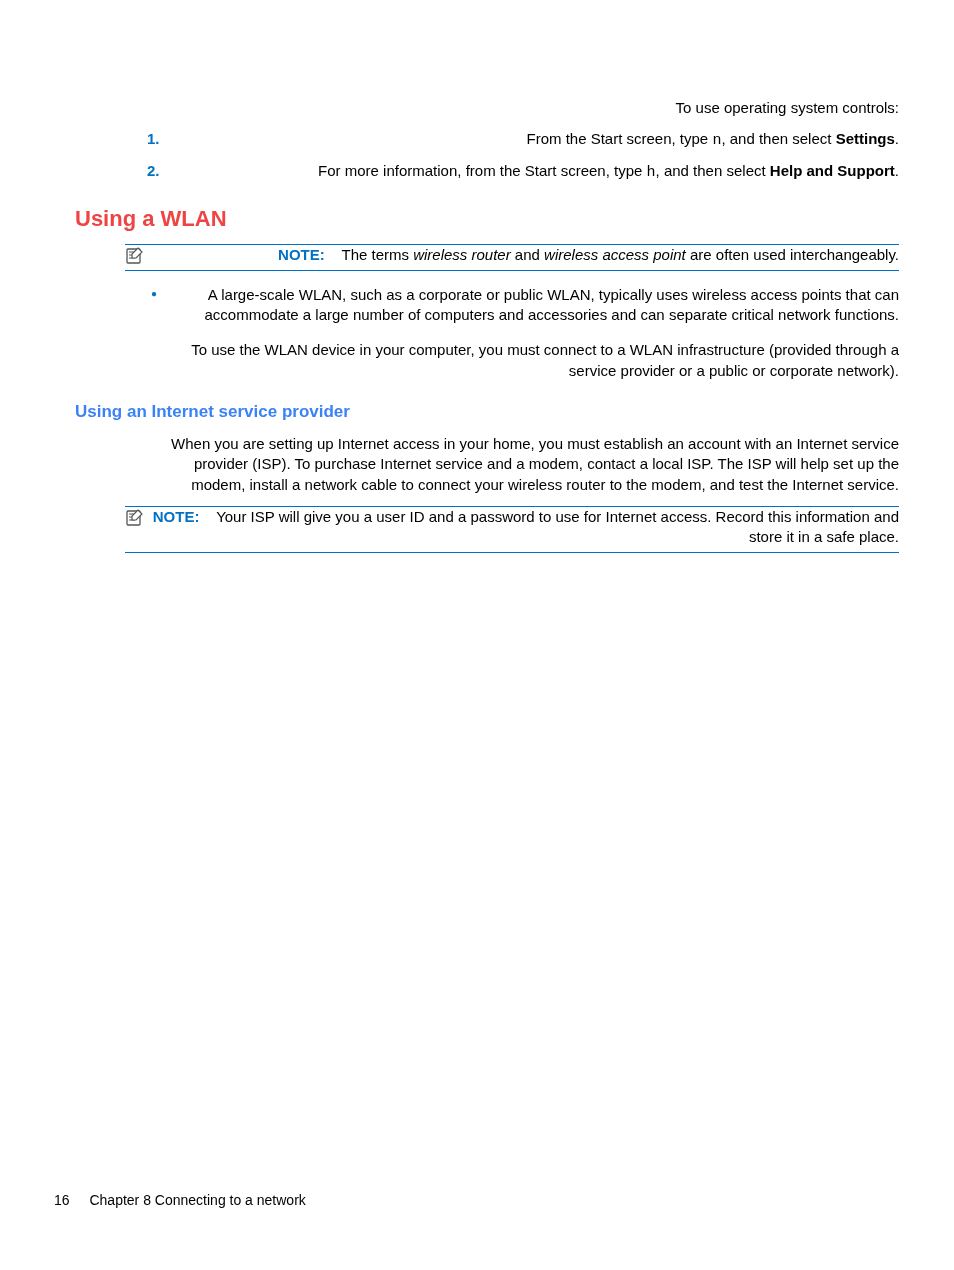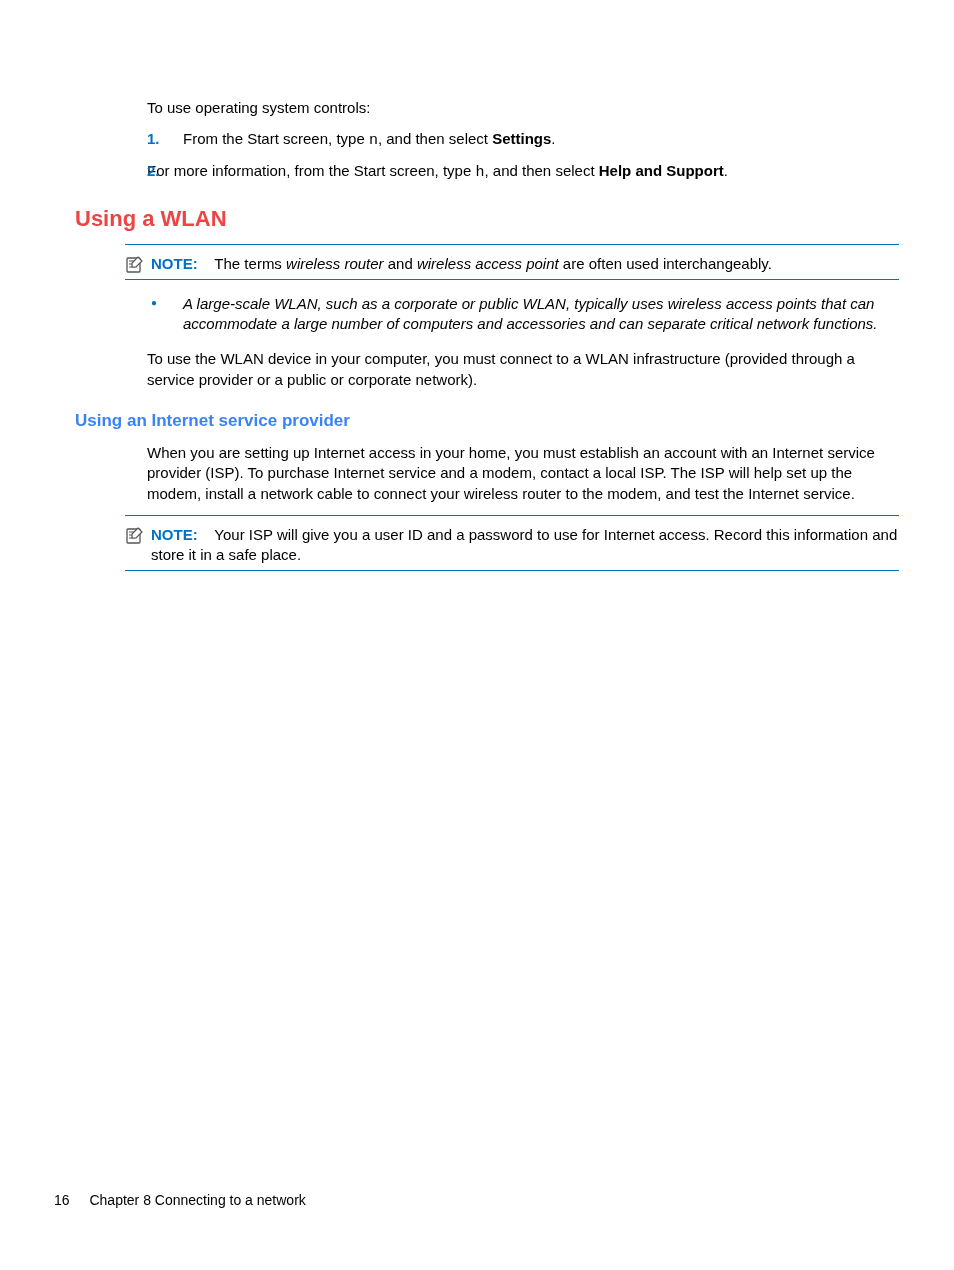--- a/index.html
+++ b/index.html
@@ -20,20 +20,21 @@
     height: 1270px;
   }
   .content {
     position: absolute;
     left: 75px;
     right: 55px;
     top: 98px;
   }
   .indent {
     margin-left: 72px;
+    text-align: right;
   }
   p {
     margin: 0 0 10px 0;
     line-height: 1.38;
   }
   .h2 {
     color: #ef4444;
     font-size: 22px;
     font-weight: bold;
     margin: 22px 0 12px 0;
@@ -59,21 +60,20 @@
     position: absolute;
     left: 0;
     top: 0;
     color: #0071c5;
     font-weight: bold;
   }
   ul {
     list-style: none;
     padding: 0;
     margin: 4px 0 10px 0;
-    font-style: italic;
   }
   ul li {
     position: relative;
     padding-left: 36px;
     margin-bottom: 14px;
     line-height: 1.38;
   }
   ul li::before {
     content: "●";
     position: absolute;
@@ -83,21 +83,21 @@
     font-size: 10px;
     line-height: 1.8;
   }
   .mono {
     font-family: "Courier New", Courier, monospace;
   }
   .note-block {
     border-top: 1px solid #0071c5;
     border-bottom: 1px solid #0071c5;
     margin: 8px 0 14px 0;
-    padding: 9px 0 4px 0;
+    padding: 0 0 4px 0;
   }
   .note-inner {
     position: relative;
     padding-left: 26px;
     line-height: 1.38;
   }
   .note-icon {
     position: absolute;
     left: 0;
     top: 1px;

